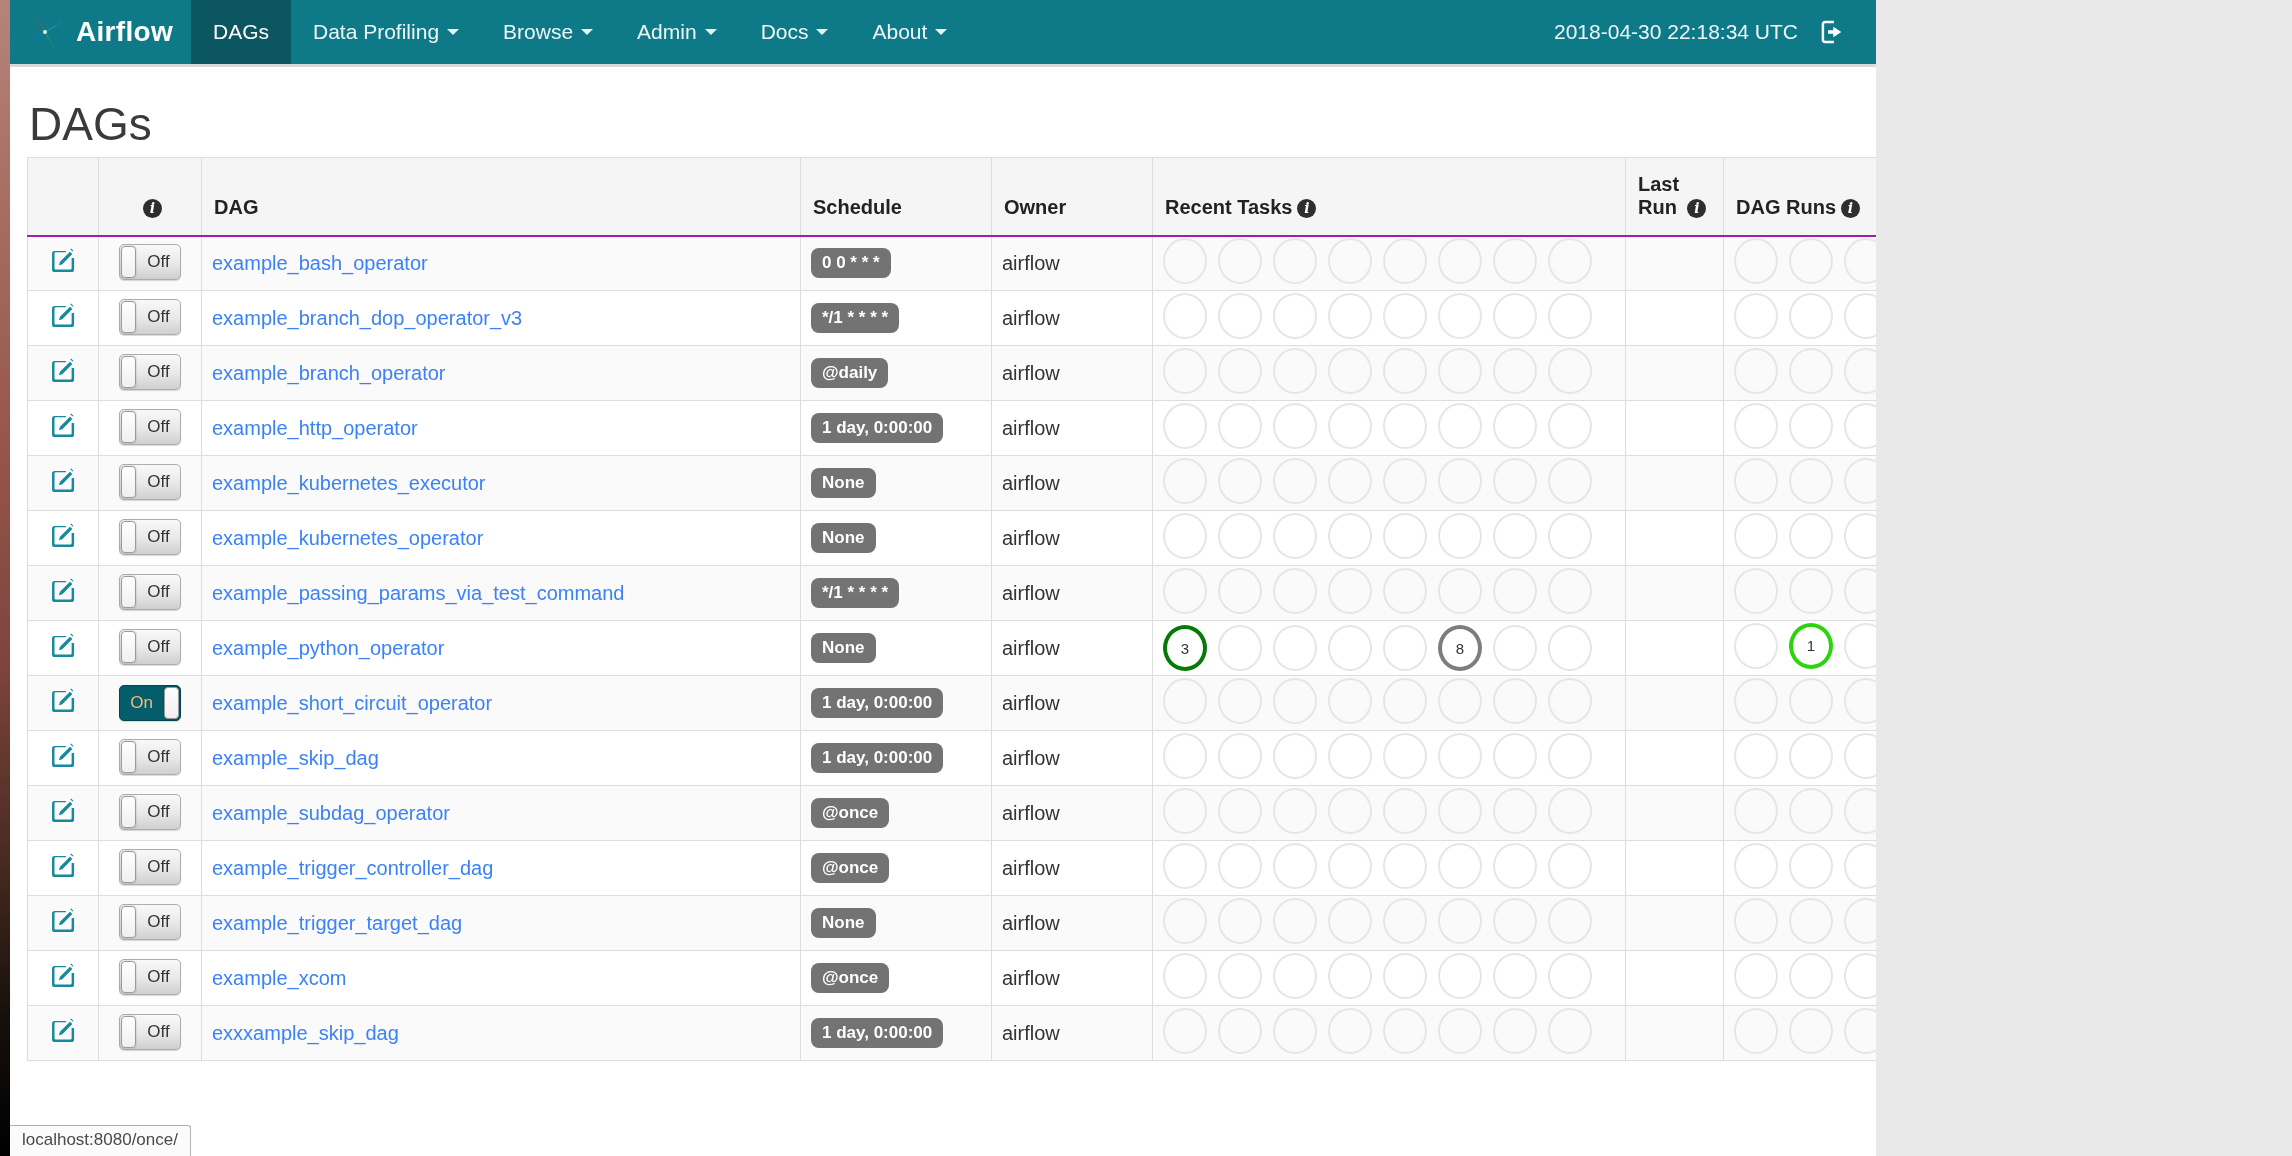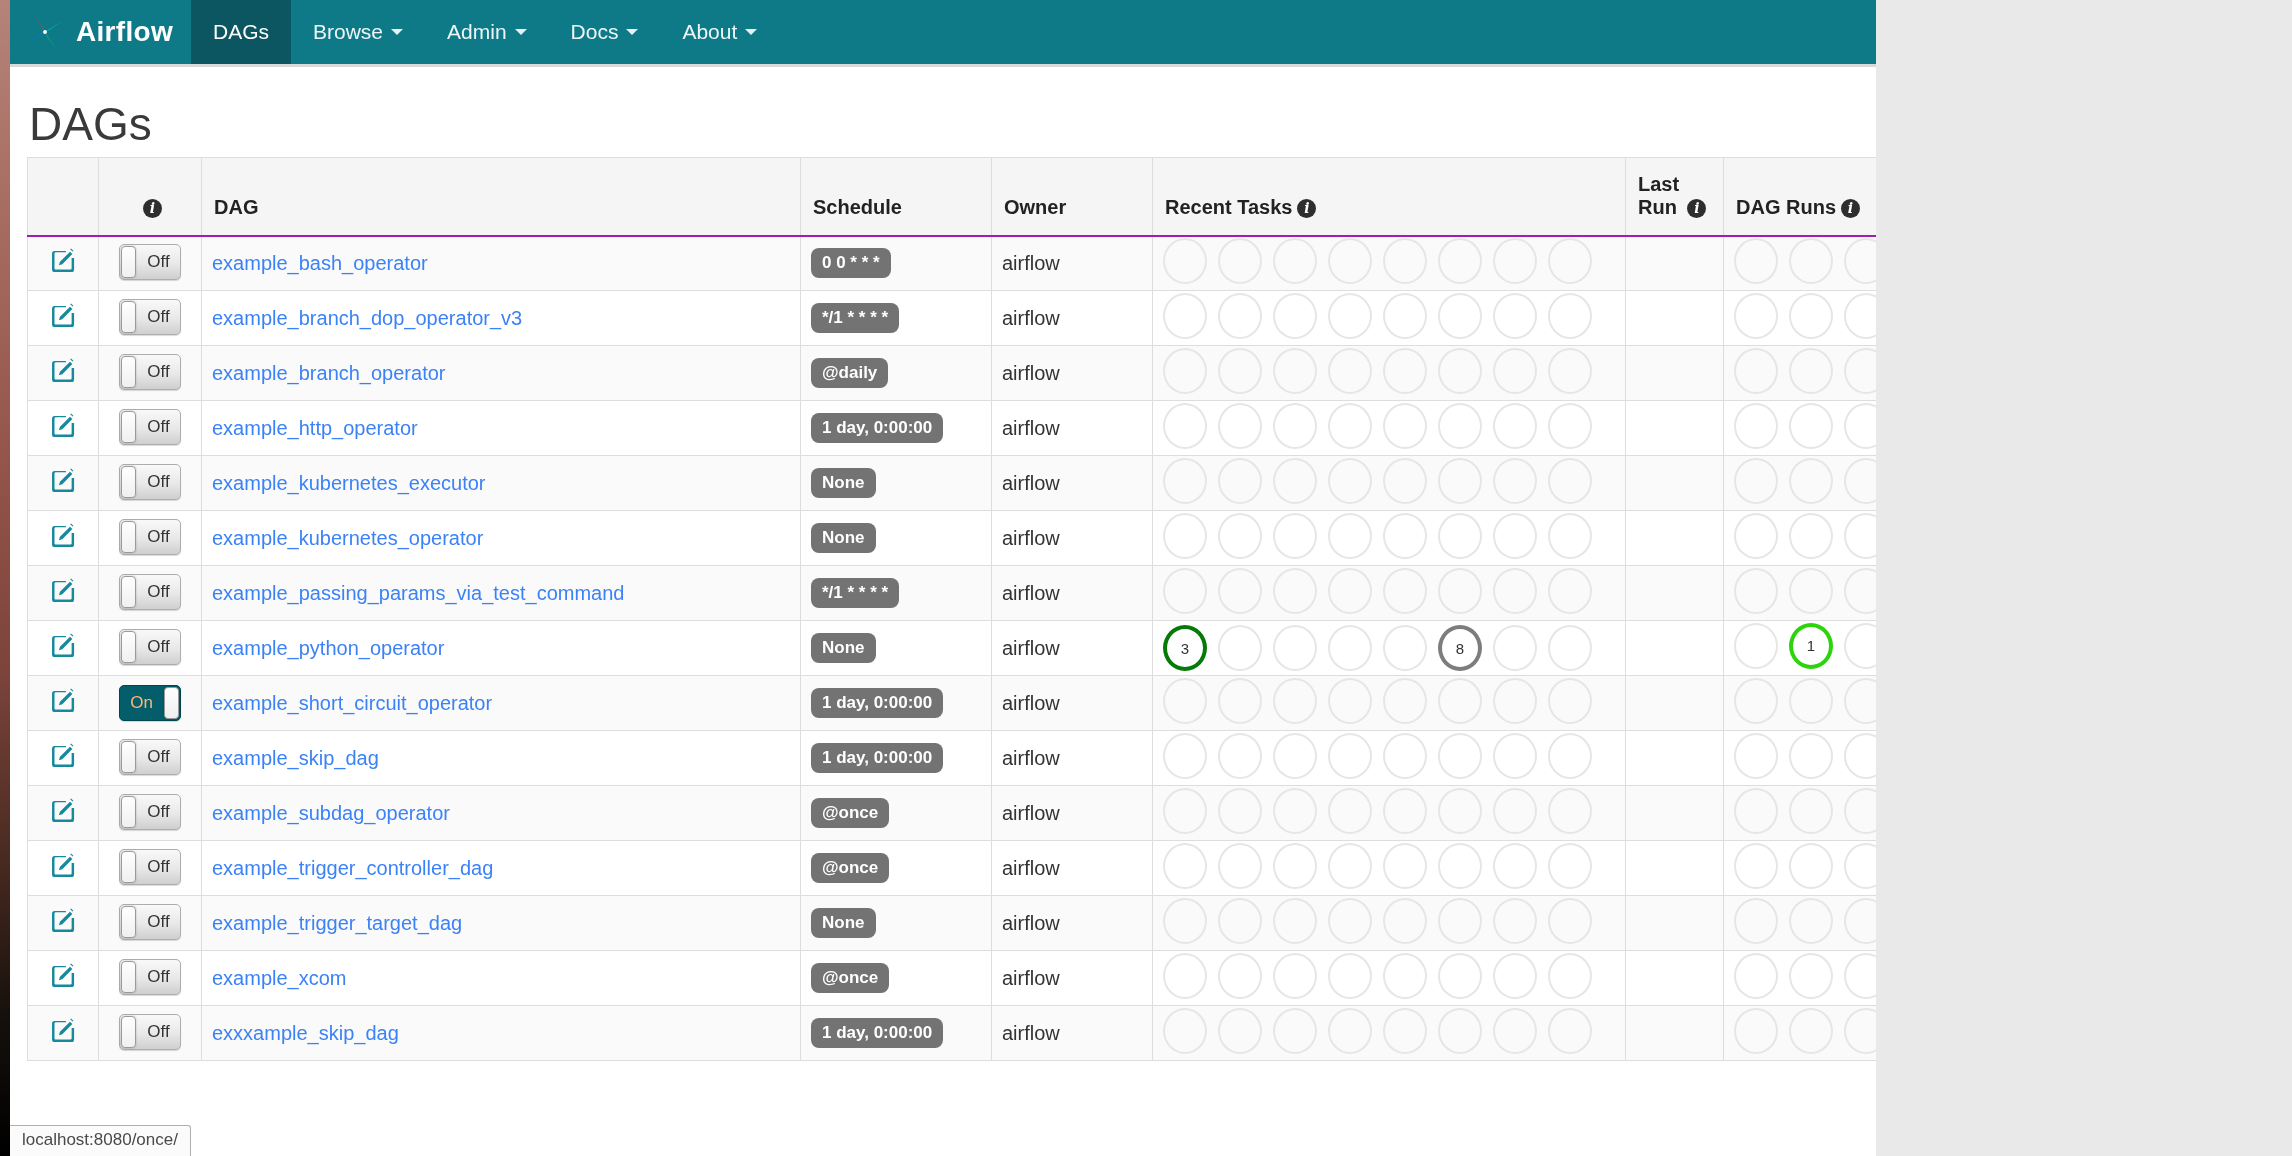--- a/index.html
+++ b/index.html
@@ -145,35 +145,47 @@
         <path d="M12 12l6.6 10.4-5.4-8z" fill="#04d659"></path>
         <path d="M12 12L1.6 18.6l8-5.4z" fill="#017cee"></path>
         <circle cx="12" cy="12" r="1.1" fill="#ffffff"></circle>
       </svg>
       <span class="brand-label">Airflow</span>
     </div>
     <a class="nav-item active">
         <span>DAGs</span>
       </a>
     <a class="nav-item">
+        <span>Data Profiling</span>
+        <span class="caret"></span>
+      </a>
+    <a class="nav-item">
         <span>Browse</span>
         <span class="caret"></span>
       </a>
     <a class="nav-item">
         <span>Admin</span>
         <span class="caret"></span>
       </a>
     <a class="nav-item">
         <span>Docs</span>
         <span class="caret"></span>
       </a>
     <a class="nav-item">
         <span>About</span>
         <span class="caret"></span>
       </a>
+    <div class="nav-right">
+      <span class="clock">2018-04-30 22:18:34 UTC</span>
+      <a class="logout">
+        <svg viewBox="0 0 24 24" fill="currentColor">
+            <use href="#i-exit" xlink:href="#i-exit"></use>
+          </svg>
+      </a>
+    </div>
   </div>
   <div class="navbar-underline"></div>
 
   <h2 class="page-title">DAGs</h2>
 
 
   <table class="dags">
     <colgroup>
       <col style="width:71px">
         <col style="width:103px">

